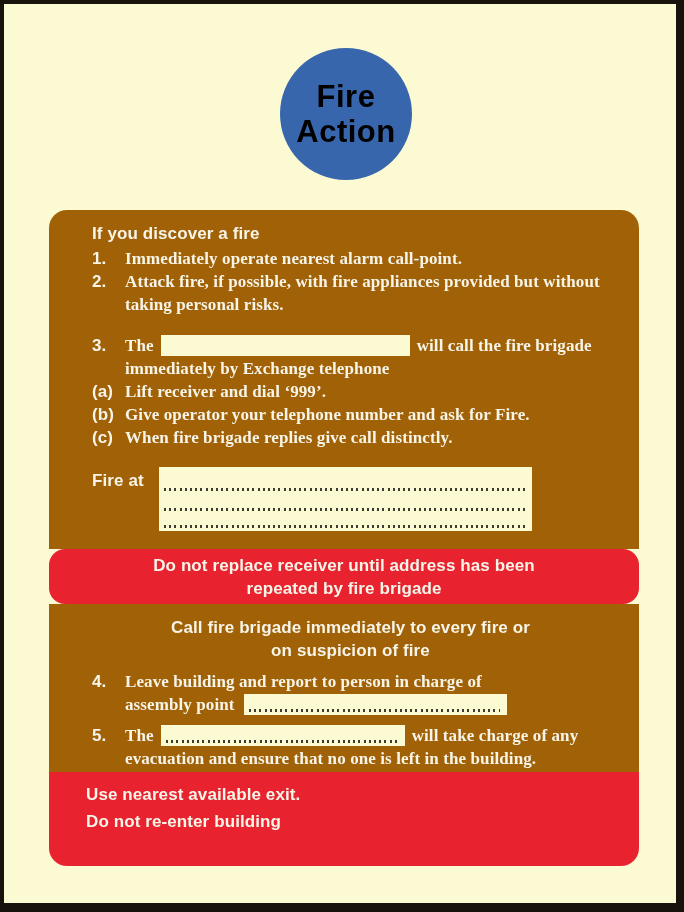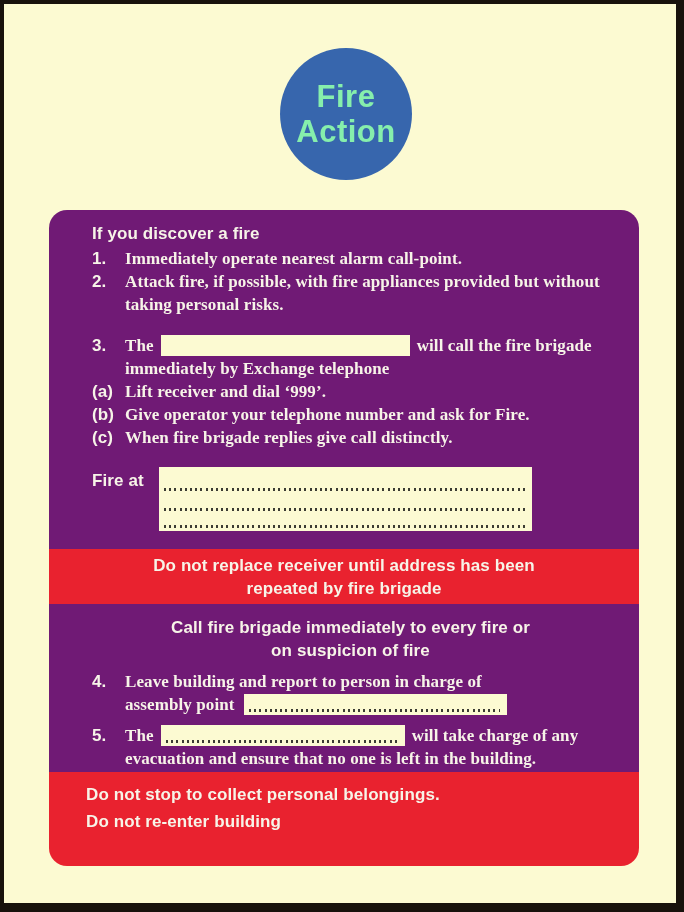--- a/index.html
+++ b/index.html
@@ -17,40 +17,40 @@
   }
 
   
   .badge {
     position:absolute; left:276px; top:44px;
     width:132px; height:132px;
     background:#3766AD;
     border-radius:50%;
     display:flex; flex-direction:column;
     align-items:center; justify-content:center;
-    color:#86efac; font-weight:bold;
+    color:#000000; font-weight:bold;
     font-size:31px; line-height:1.13;
     letter-spacing:0.5px;
   }
 
   
   .panel {
     position:absolute; left:45px; top:206px;
     width:590px; height:656px;
     border-radius:18px; overflow:hidden;
     color:#F7F4E8; font-weight:bold;
     font-size:17px; line-height:23px;
     letter-spacing:0.1px;
   }
   .sec { width:100%; }
-  .sec-blue  { background:#701a75; }
+  .sec-blue  { background:#a16207; }
   .sec-red   { background:#E9222F; }
 
   .sec-blue1 { height:339px; padding:12px 18px 0 43px; }
-  .sec-red1  { height:55px;  display:flex; flex-direction:column; justify-content:center; text-align:center; }
+  .sec-red1  { height:55px;  display:flex; flex-direction:column; justify-content:center; text-align:center;border-radius:16px; }
   .sec-blue2 { height:168px; padding:12px 30px 0 43px; }
   .sec-red2  { height:94px;  padding:10px 18px 0 37px; line-height:26.5px; }
 
   .heading { margin:0 0 2px 0; }
   .spacer-lg { height:18px; }
   .spacer-sm { height:8px; }
 
   .row { display:flex; align-items:flex-start; }
   .row .num { flex:0 0 33px; }
   .row .content { flex:1; max-width:500px;font-family:Liberation Serif, serif; }
@@ -185,18 +185,18 @@
           <div>
             <span>The</span><span class="blank blank-5"><span class="dotline"></span></span><span>will take charge of any</span>
           </div>
           <div>evacuation and ensure that no one is left in the building.</div>
         </div>
       </div>
 
     </div>
 
     <div class="sec sec-red sec-red2">
-      <span class="rb2-line">Do not stop to collect personal belongings.</span>
+      <span class="rb2-line">Use nearest available exit.</span>
       <span class="rb2-line">Do not re-enter building</span>
     </div>
 
   </div>
 </div>
 
 </body></html>

